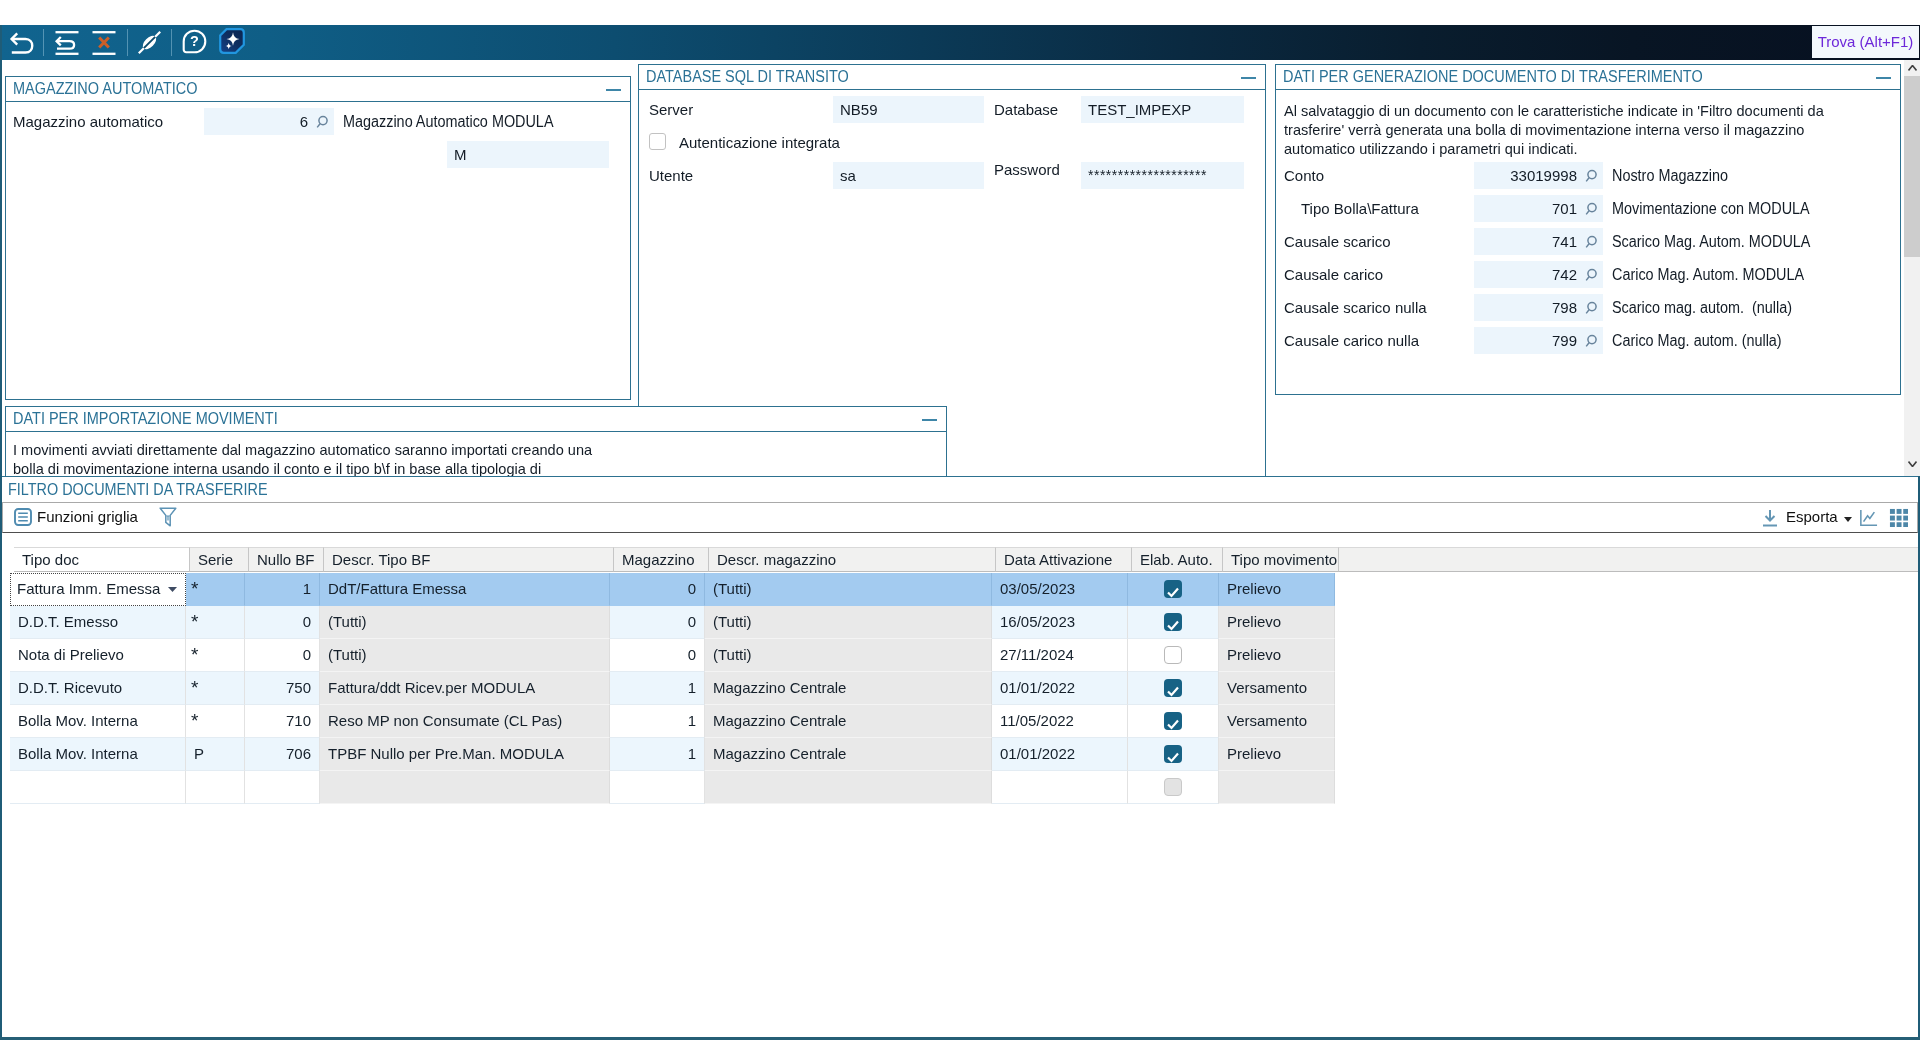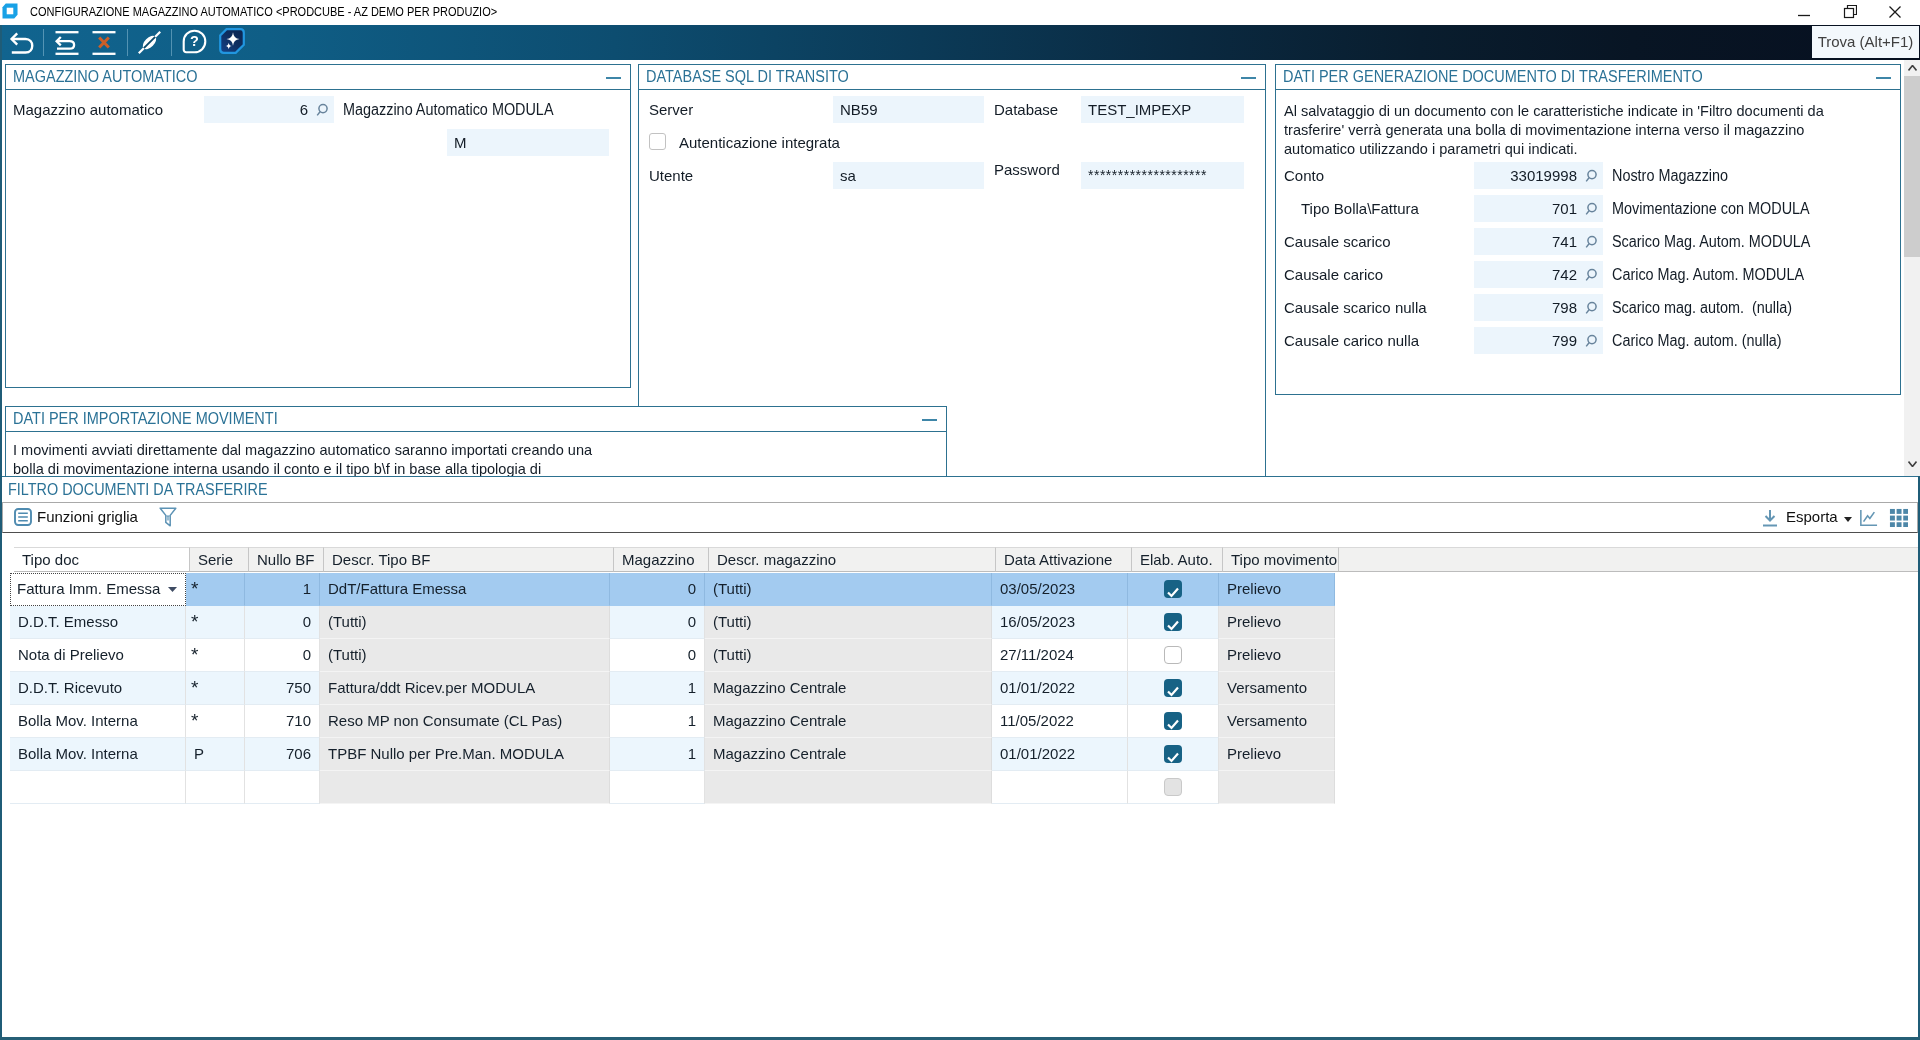--- a/index.html
+++ b/index.html
@@ -6,21 +6,21 @@
 #win{position:relative;width:1920px;height:1040px;background:#fff}
 .abs{position:absolute}
 
 #tb{position:absolute;left:0;top:0;width:1920px;height:25px;background:#fff}
 #tb .t{position:absolute;left:30px;top:5px;font-size:12.5px;color:#000;white-space:pre;transform:scaleX(0.88);transform-origin:0 0}
 
 #tool{position:absolute;left:0;top:25px;width:1920px;height:35px;
 background:linear-gradient(to right,#11648f 0%,#0f5e86 14%,#0d4d70 32%,#0b3a57 48%,#0a2940 62%,#091d2e 74%,#081524 85%,#071020 100%);}
 .sep{position:absolute;top:4px;width:1px;height:27px;background:rgba(195,228,244,.38)}
 #trova{position:absolute;left:1812px;top:1px;width:107px;height:32px;background:#f3f8fc;
-color:#404040;font-size:15px;line-height:32px;text-align:center}
+color:#6d28d9;font-size:15px;line-height:32px;text-align:center}
 
 .gb{position:absolute;border:1px solid #2d7190;background:#fff}
 .gb .hd{position:relative;height:25px;border-bottom:1px solid #2d7190;background:#fff}
 .gb .hd span{position:absolute;left:7px;top:3px;font-size:16px;color:#2b7296;white-space:pre;transform:scaleX(0.905);transform-origin:0 0}
 .gb .dash{position:absolute;right:9px;top:12px;width:15px;height:2px;background:#3e86a8}
 .lbl{position:absolute;font-size:15px;color:#131c26;line-height:27px;height:27px;white-space:pre}
 .fld{position:absolute;height:27px;background:#ecf5fc;font-size:15px;color:#131c26;line-height:27px;white-space:pre}
 .fld.num{text-align:right}
 .desc{position:absolute;font-size:16px;color:#131c26;line-height:27px;height:27px;white-space:pre;transform:scaleX(0.9);transform-origin:0 50%}
 .para{position:absolute;font-size:15px;color:#131c26;line-height:19px;white-space:pre;transform:scaleX(0.97);transform-origin:0 0}
@@ -56,37 +56,20 @@
 #pager .pt{position:absolute;left:24px;top:1px;font-size:17px;color:#16161a}
 #pager .hsb{position:absolute;left:68px;top:0;width:1852px;height:21px;background:#f1f1f1}
 #pager .pgbg{position:absolute;left:52px;top:0;width:17px;height:21px;background:#e3f1fb}
 
 #frameL{position:absolute;left:0;top:25px;width:2px;height:1015px;background:#1f5c77}
 #frameR{position:absolute;left:1918px;top:476px;width:2px;height:564px;background:#1f5c77}
 #frameB{position:absolute;left:0;top:1037px;width:1920px;height:3px;background:#265f76}
 </style></head><body>
 <div id="win">
 
-<div id="tb">
- <svg class="abs" style="left:2px;top:3px" width="16" height="16" viewBox="0 0 17 17">
-  <path d="M4,0.5 H16.5 V12.5 L13,16.5 H0.5 V4.5 Z" fill="#18a1e6"></path>
-  <rect x="5" y="5" width="7" height="7" fill="#fff"></rect>
- </svg>
- <span class="t">CONFIGURAZIONE MAGAZZINO AUTOMATICO &lt;PRODCUBE - AZ DEMO PER PRODUZIO&gt;</span>
- <svg class="abs" style="left:1797px;top:4px" width="14" height="16" viewBox="0 0 14 16">
-        <path d="M1,11.5 H13" stroke="#1a1a1a" stroke-width="1.3" fill="none"></path>
-      </svg>
- <svg class="abs" style="left:1843px;top:4px" width="14" height="16" viewBox="0 0 14 16">
-   <rect x="1.5" y="4.5" width="9" height="9" fill="none" stroke="#1a1a1a" stroke-width="1.2"></rect>
-   <path d="M4.5,4.5 V1.5 H13.5 V10.5 H10.5" fill="none" stroke="#1a1a1a" stroke-width="1.2"></path>
- </svg>
- <svg class="abs" style="left:1888px;top:4px" width="14" height="16" viewBox="0 0 14 16">
-        <path d="M1.5,2.5 L12.5,13.5 M12.5,2.5 L1.5,13.5" stroke="#1a1a1a" stroke-width="1.3" fill="none"></path>
-      </svg>
-</div>
 
 <div id="tool">
  <svg class="abs" style="left:9px;top:5px" width="27" height="25" viewBox="0 0 27 25">
   <g stroke="#fff" stroke-width="2.4" fill="none">
    <path d="M8.2,3.4 L2.6,9 L8.2,14.6"></path>
    <path d="M2.6,9 H16.5 C25.5,9 25.5,22.5 16.5,22.5 H2.8"></path>
   </g>
  </svg>
  <div class="sep" style="left:43px"></div>
  <svg class="abs" style="left:53px;top:4px" width="28" height="28" viewBox="0 0 28 28">
@@ -124,21 +107,21 @@
   </linearGradient>
         </defs>
   <path d="M7.5,1.2 H21.3 Q24.8,1.2 24.8,4.7 V16.7 L16.7,24.8 H4.7 Q1.2,24.8 1.2,21.3 V7.5 Z" fill="url(#bdg)" stroke="#2196e0" stroke-width="2.2"></path>
   <path d="M14,4.2 Q14.6,10.4 20.5,11 Q14.6,11.6 14,17.8 Q13.4,11.6 7.5,11 Q13.4,10.4 14,4.2 Z" fill="#fff"></path>
   <path d="M9.7,14.8 Q10,17.7 12.9,18 Q10,18.3 9.7,21.2 Q9.4,18.3 6.5,18 Q9.4,17.7 9.7,14.8 Z" fill="#fff"></path>
  </svg>
  <div id="trova">Trova (Alt+F1)</div>
  <div style="position:absolute;left:0;top:0;width:2px;height:35px;background:#1d7aa8"></div>
 </div>
 
-<div class="gb" style="left:5px;top:64px;width:626px;height:324px">
+<div class="gb" style="left:5px;top:76px;width:626px;height:324px">
 <div class="hd">
         <span>MAGAZZINO AUTOMATICO</span>
         <div class="dash"></div>
       </div>
 <div class="lbl" style="left:7px;top:31px">Magazzino automatico</div>
 <div class="fld num" style="left:198px;top:31px;width:130px;padding-right:26px">6<svg class="mg" width="14" height="14" viewBox="0 0 14 14">
           <circle cx="8" cy="5.6" r="4.1" fill="none" stroke="#68849c" stroke-width="1.5"></circle>
           <path d="M5,8.8 L2.2,12.4" stroke="#68849c" stroke-width="1.5"></path>
         </svg></div>
 <div class="desc" style="left:337px;top:31px">Magazzino Automatico MODULA</div>

